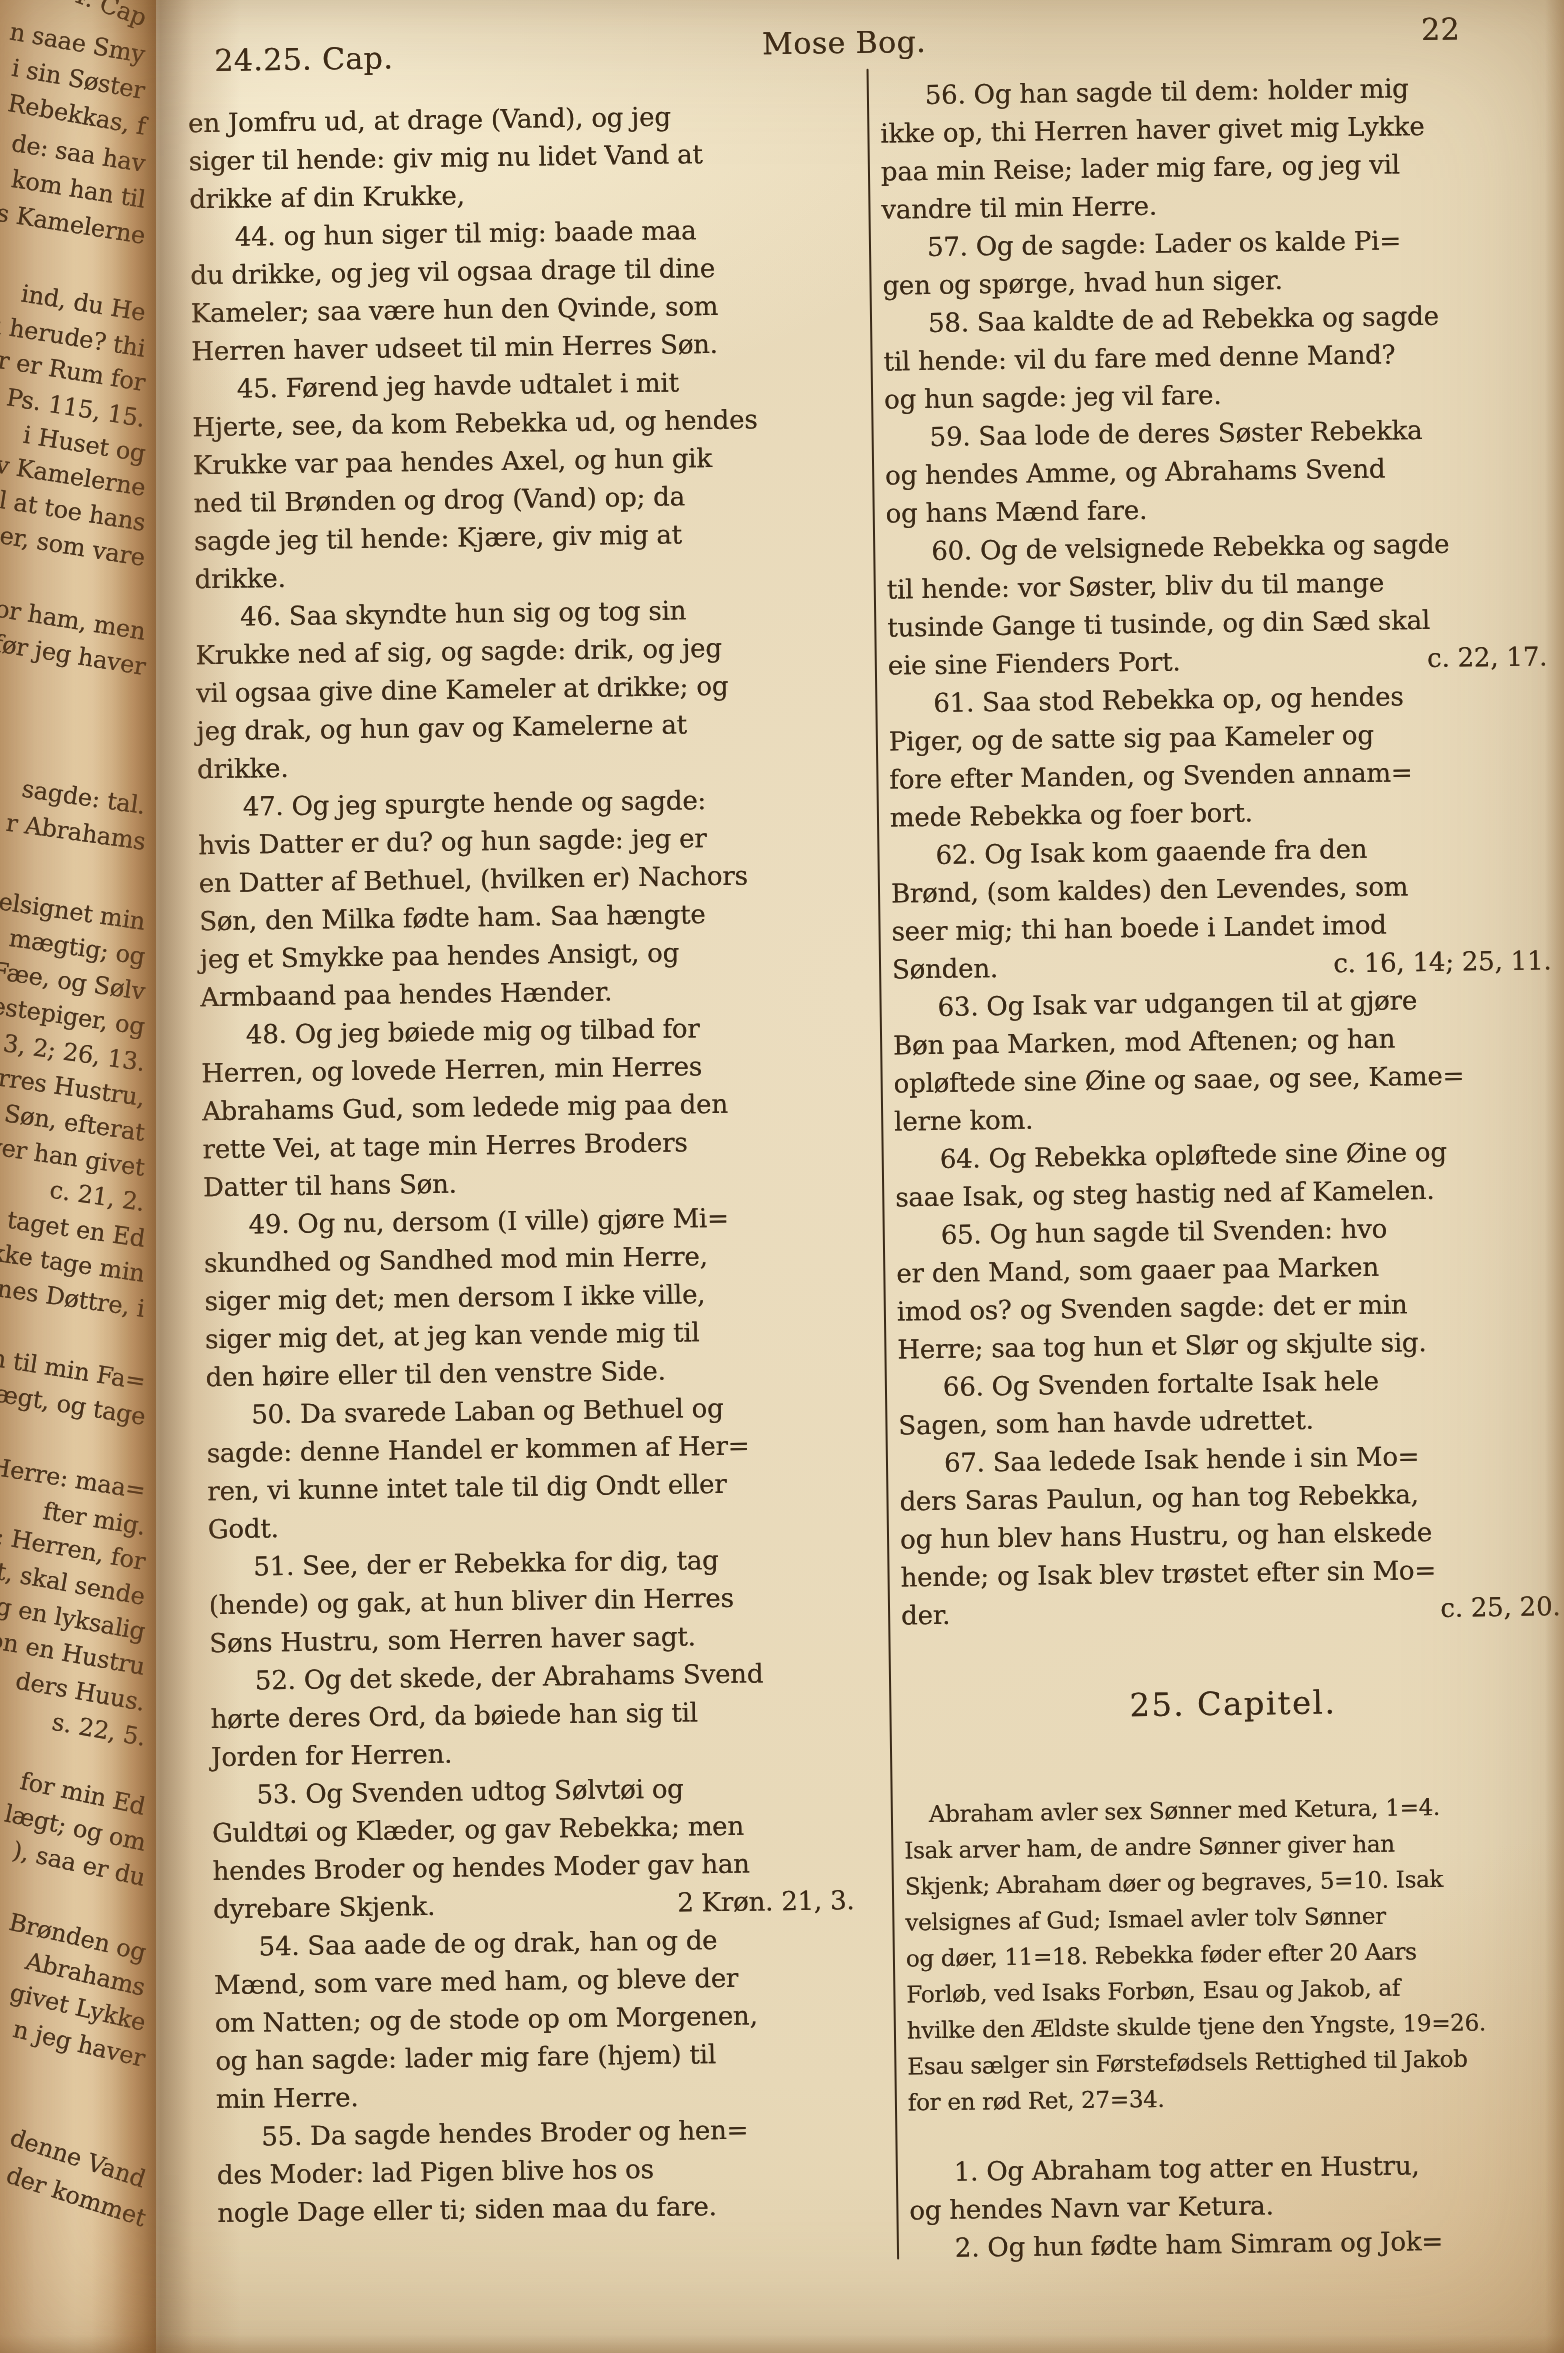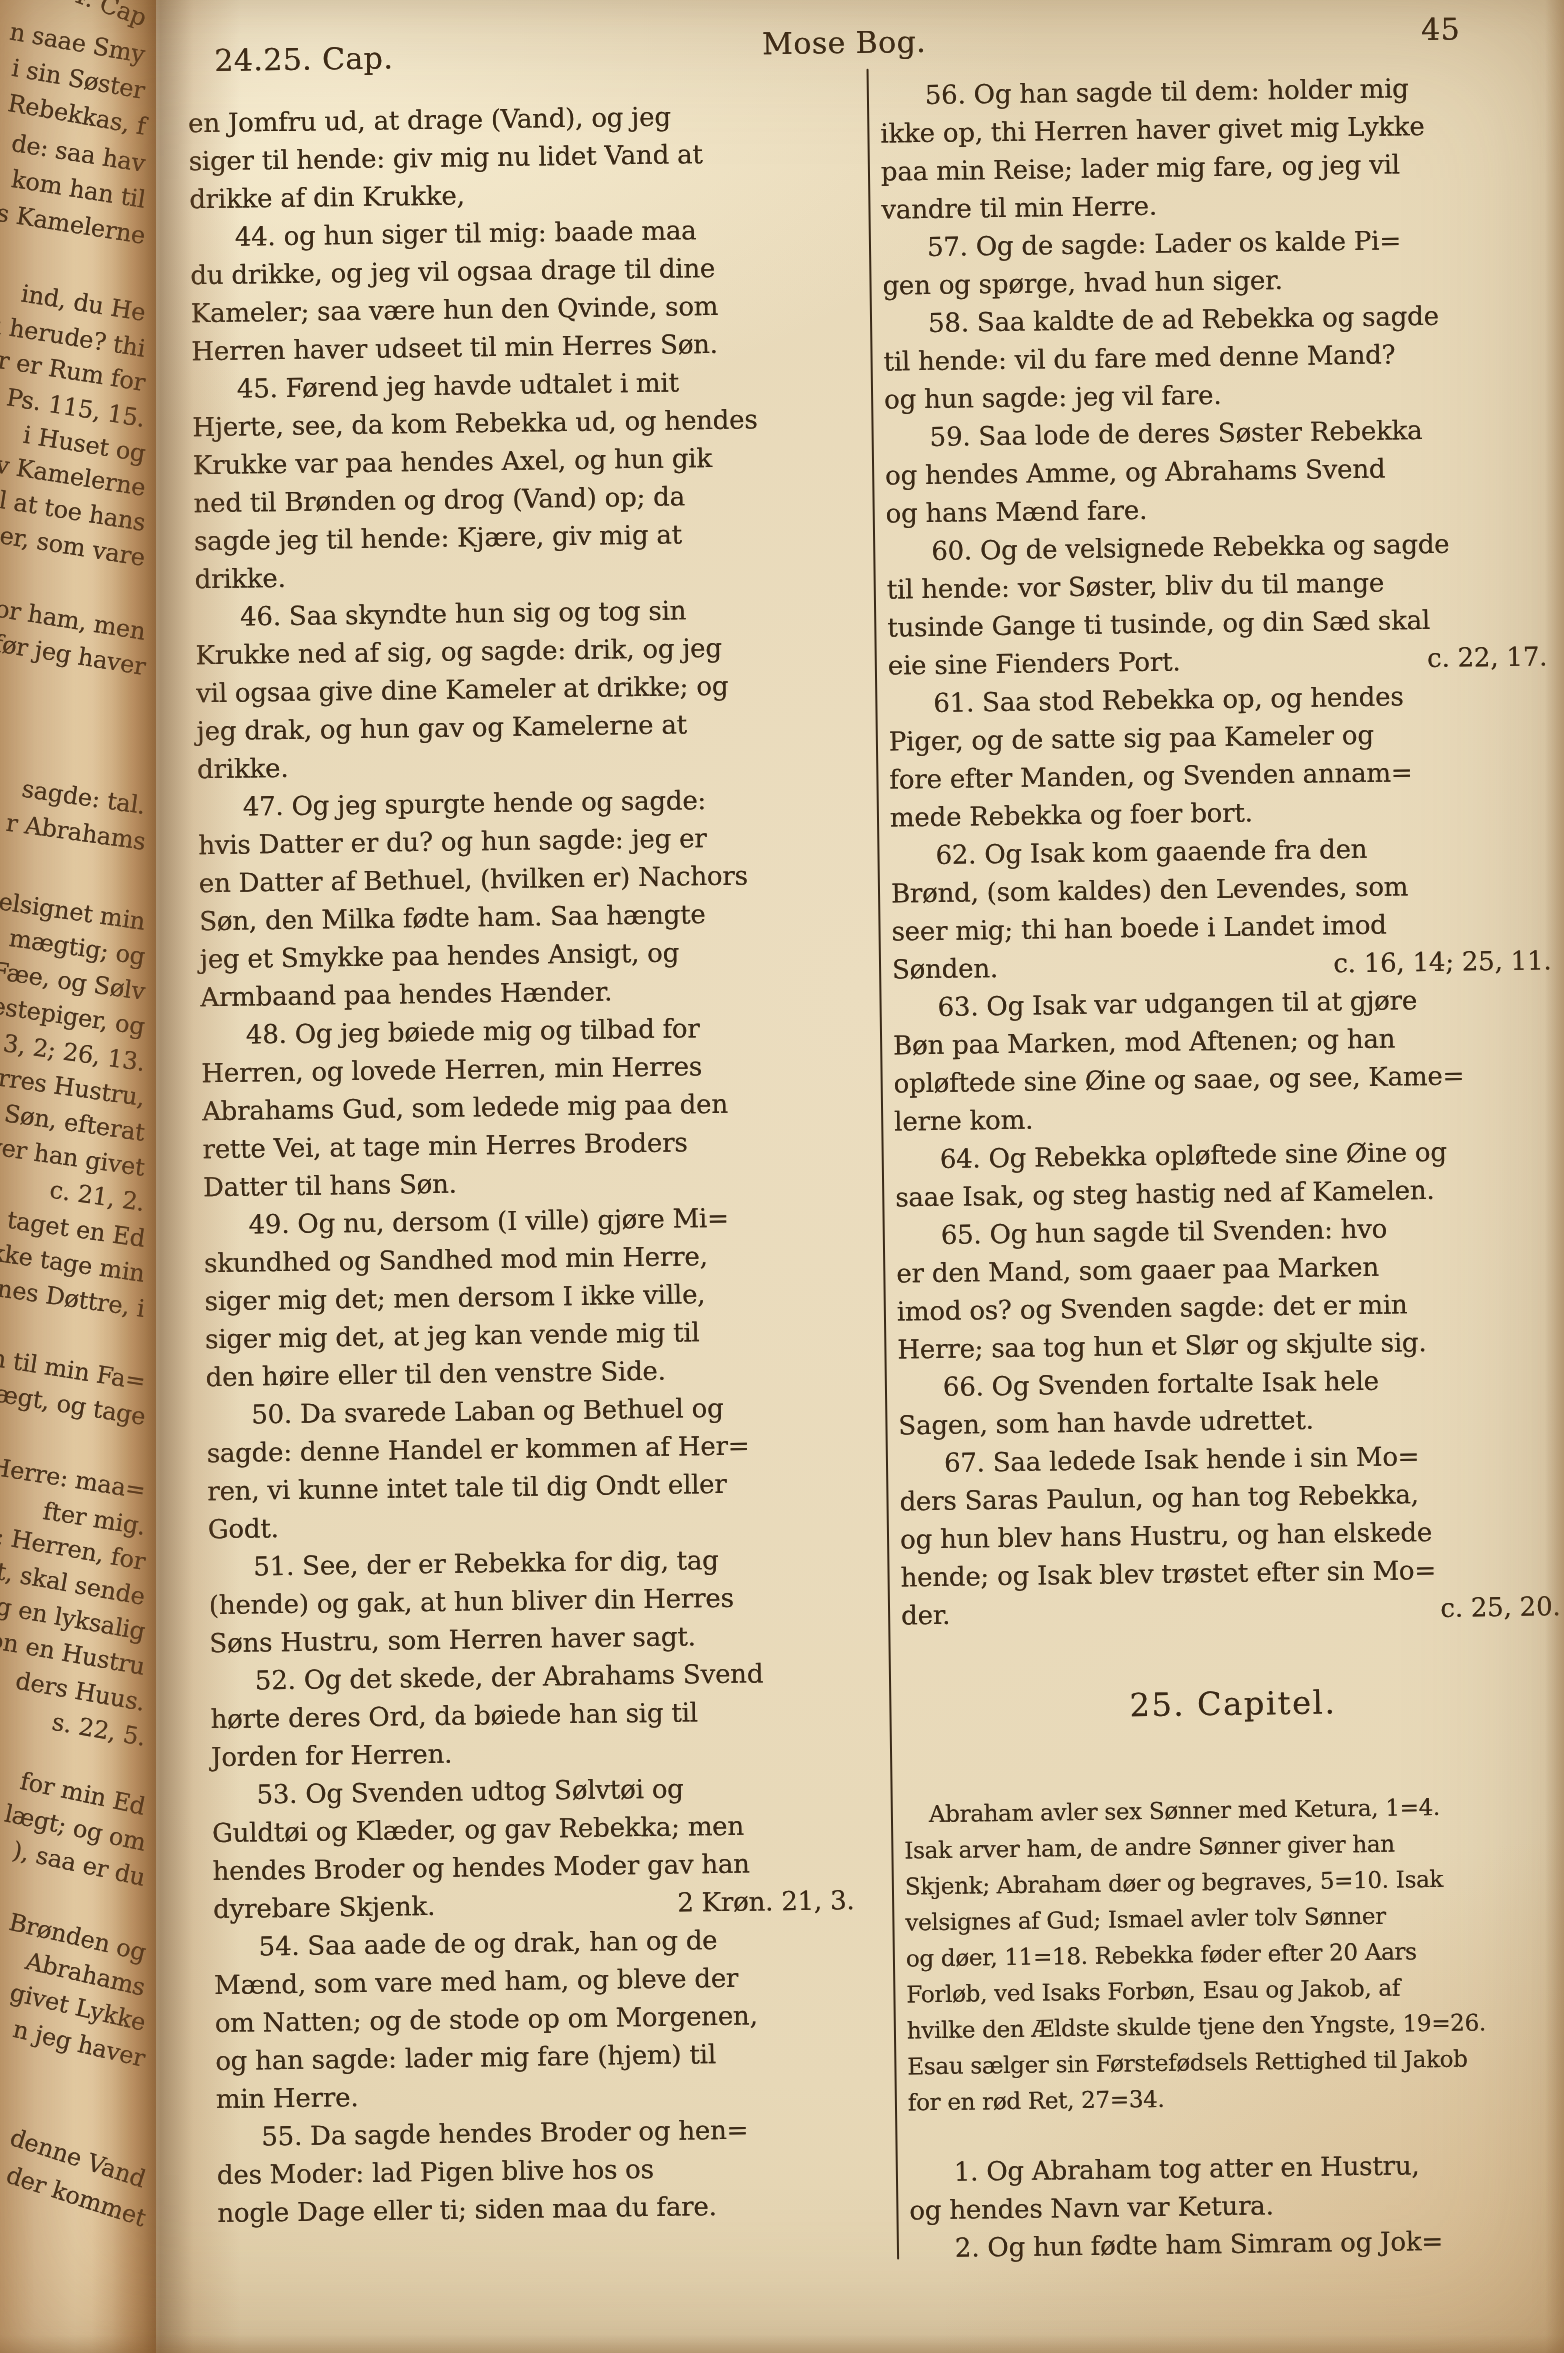--- a/index.html
+++ b/index.html
@@ -99,21 +99,21 @@
       <div class="frag" style="top: 2009px; transform: rotate(13deg);">givet Lykke</div>
       <div class="frag" style="top: 2045px; transform: rotate(13deg);">n jeg haver</div>
       <div class="frag" style="top: 2166px; transform: rotate(18deg);">denne Vand</div>
       <div class="frag" style="top: 2205px; transform: rotate(18deg);">der kommet</div>
     </div>
   <div class="gutter"></div>
 
   <div class="page">
     <div class="hdr-left">24.25. Cap.</div>
     <div class="hdr-center">Mose Bog.</div>
-    <div class="hdr-right">45</div>
+    <div class="hdr-right">22</div>
 
     <div class="rule"></div>
 
     <div class="col col-left" id="col-left">
         <div class="line">en Jomfru ud, at drage (Vand), og jeg</div>
         <div class="line">siger til hende: giv mig nu lidet Vand at</div>
         <div class="line">drikke af din Krukke,</div>
         <div class="line indent">44. og hun siger til mig: baade maa</div>
         <div class="line">du drikke, og jeg vil ogsaa drage til dine</div>
         <div class="line">Kameler; saa være hun den Qvinde, som</div>

